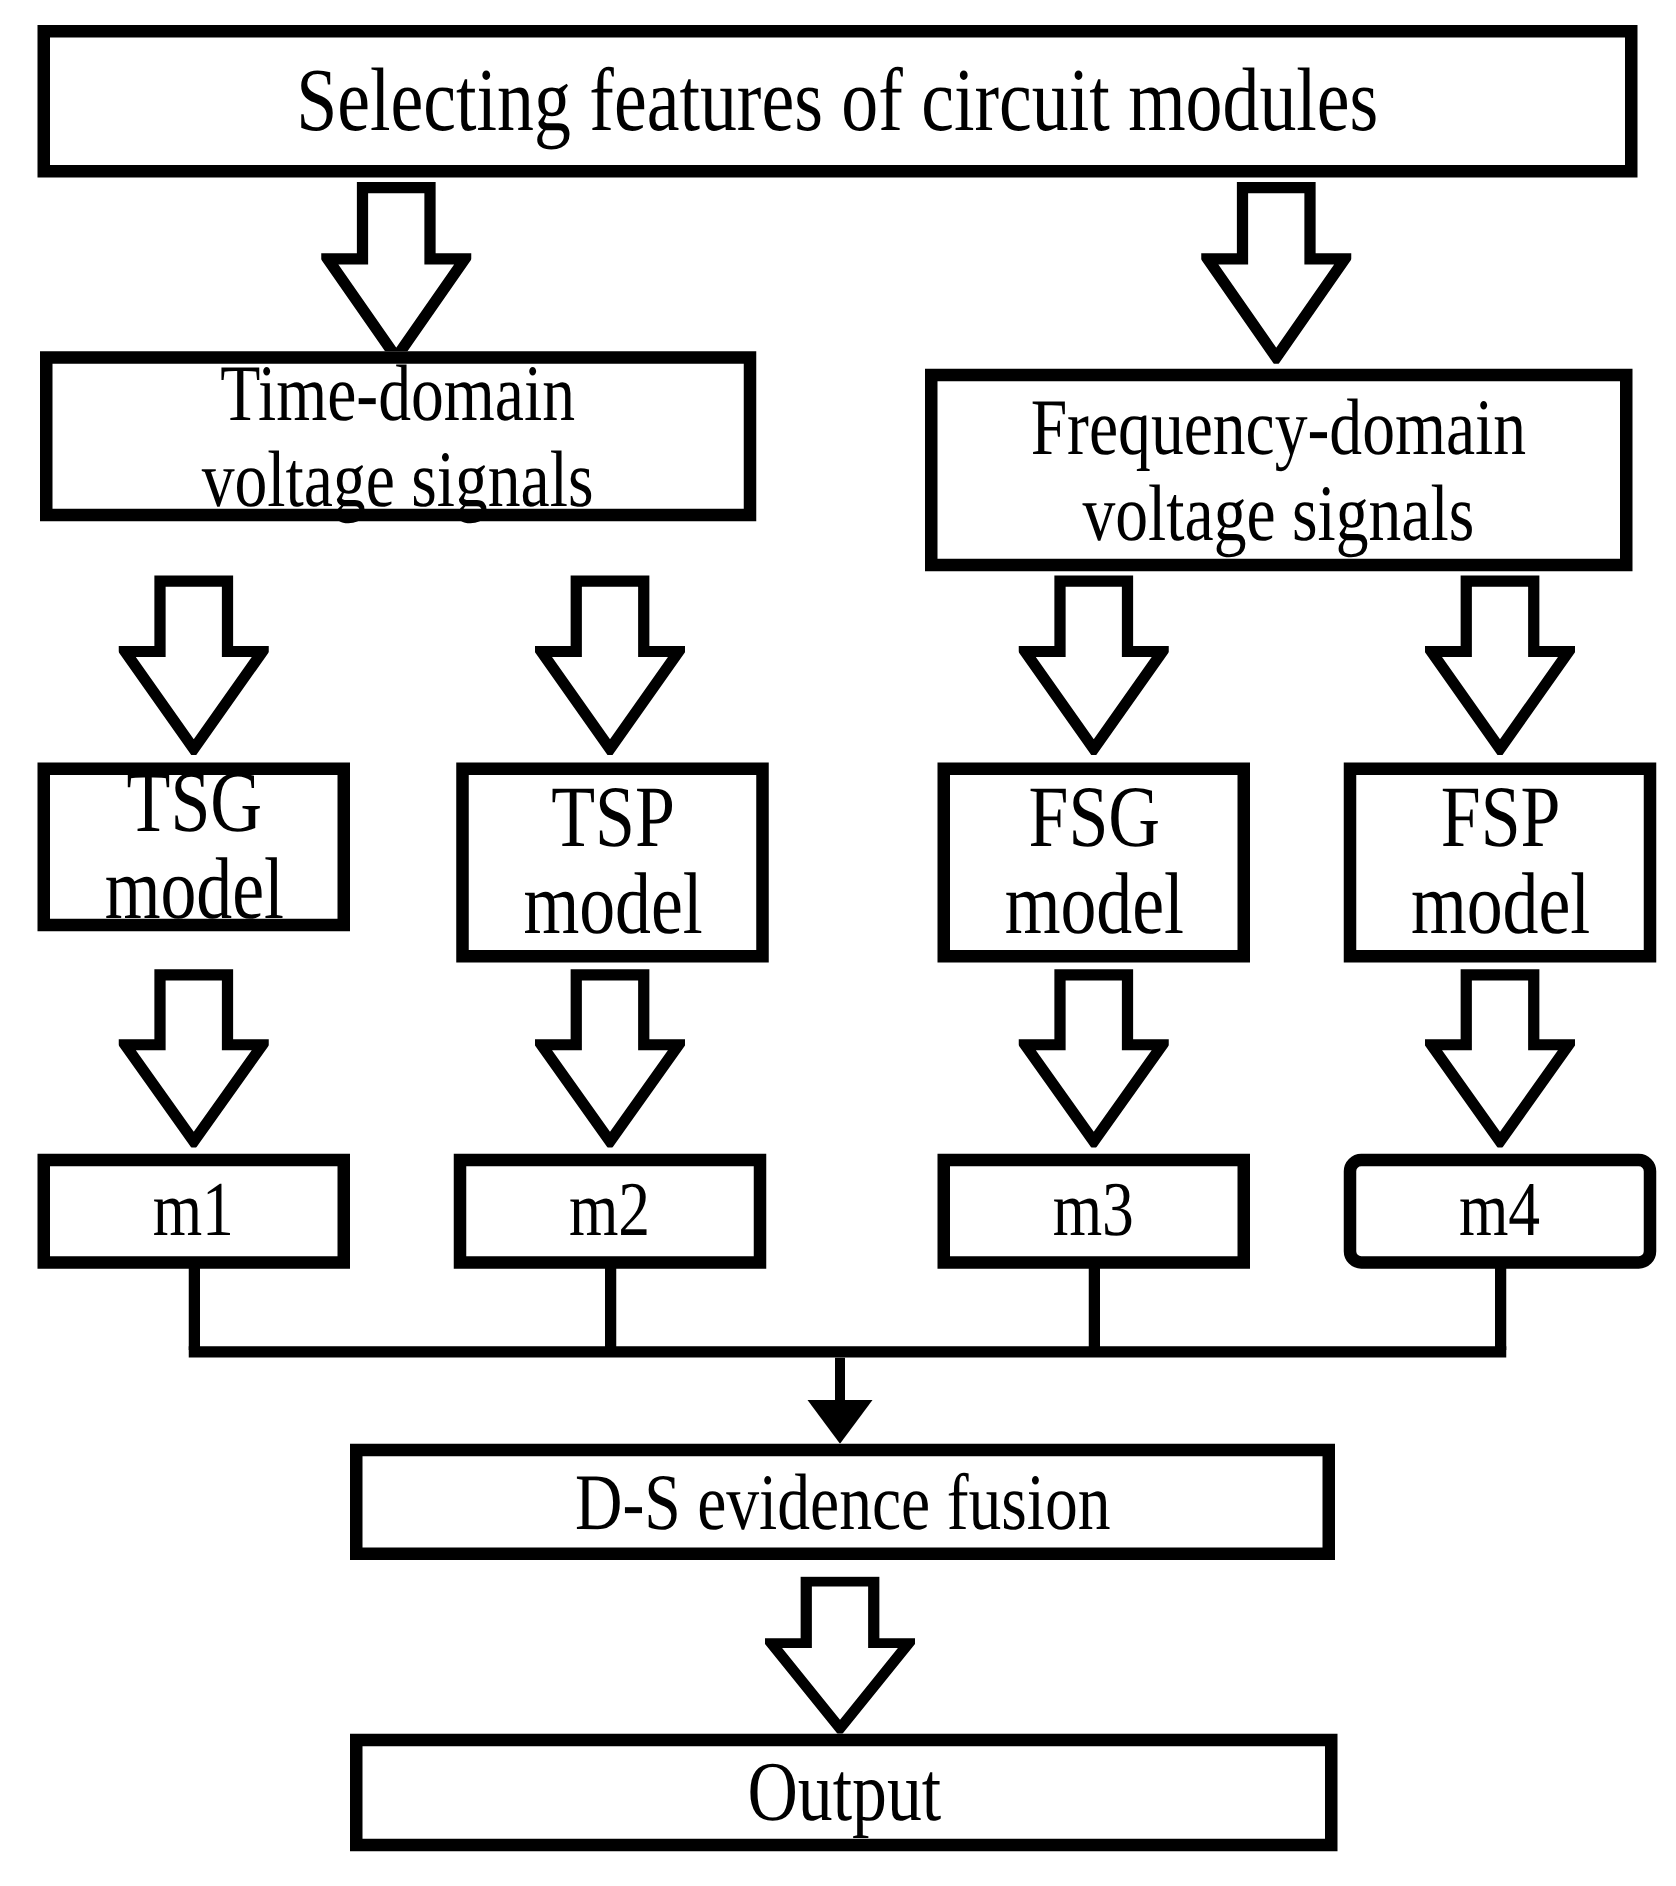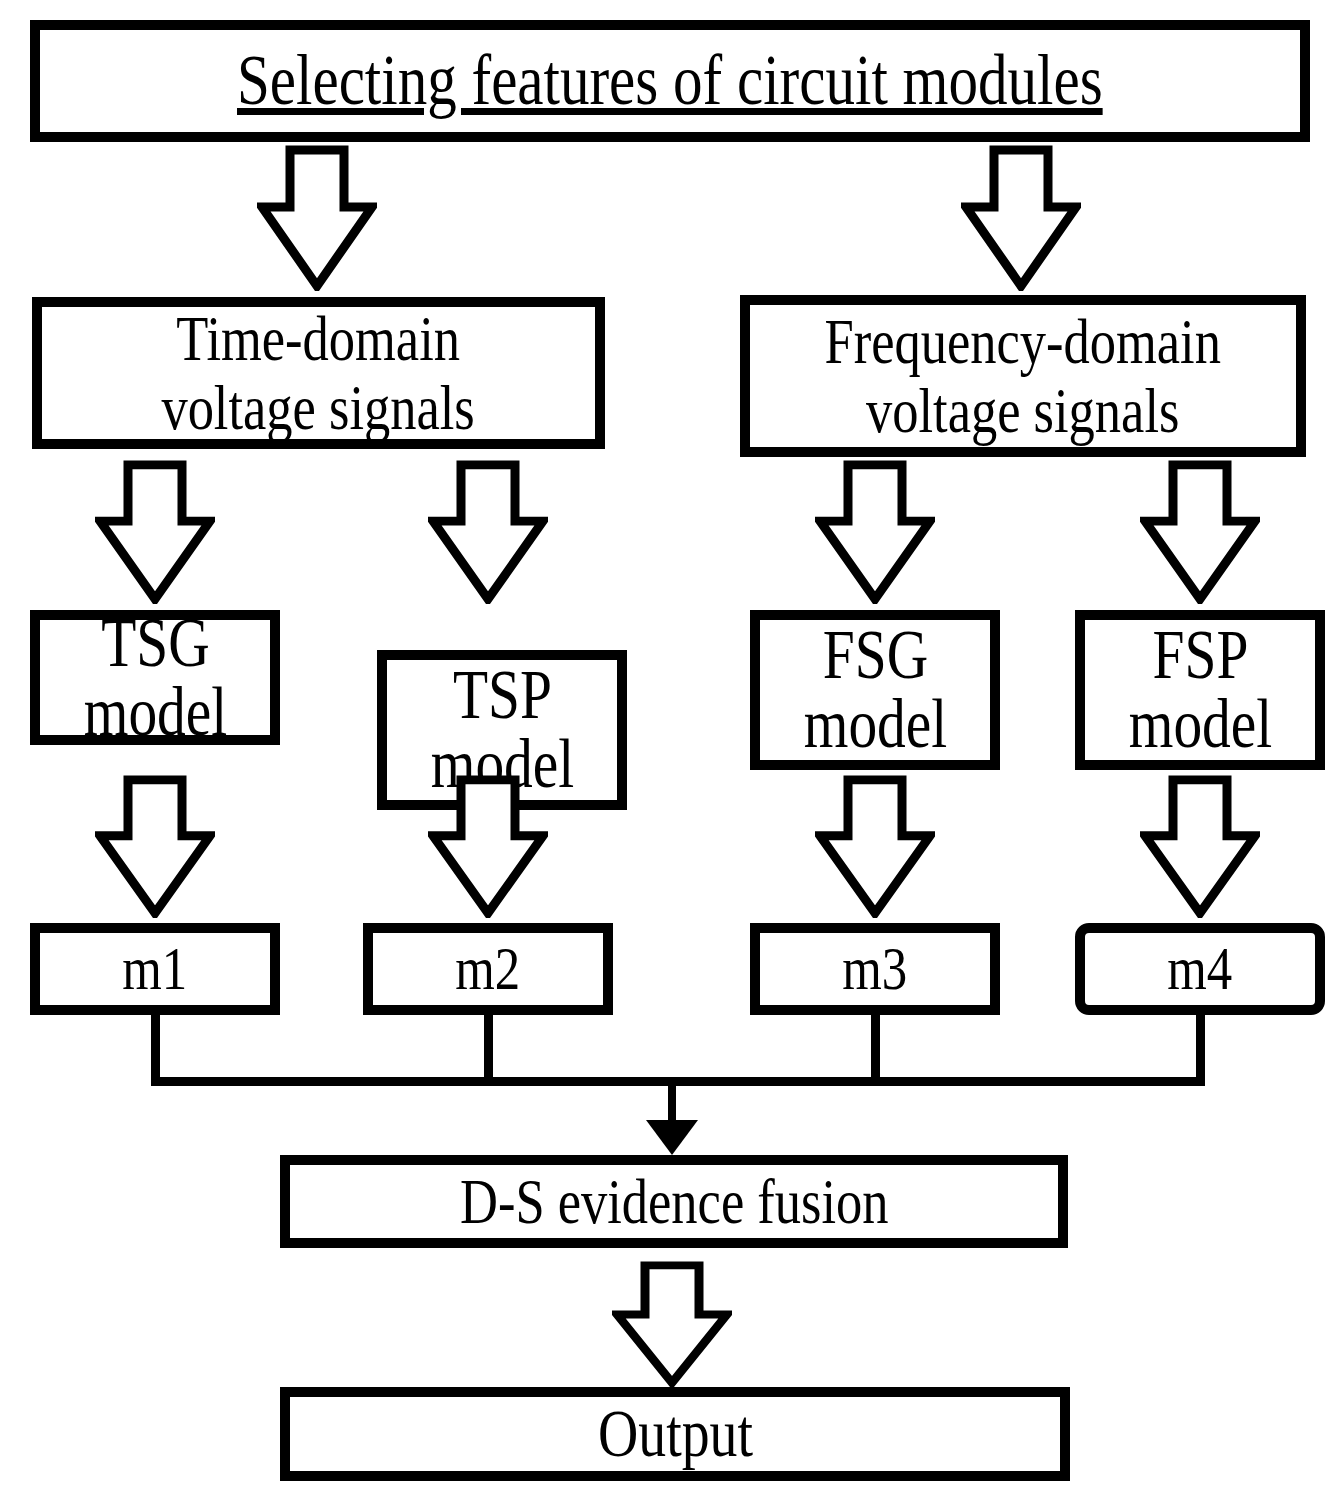--- a/index.html
+++ b/index.html
@@ -26,32 +26,32 @@
   .arrow polygon{fill:#ffffff;stroke:#000000;stroke-width:9;stroke-linejoin:miter;stroke-miterlimit:12;}
   .solid{position:absolute;display:block;}
   .solid rect,.solid polygon{fill:#000000;stroke:none;}
   .line{position:absolute;background:#000000;}
 </style>
 </head>
 <body>
 
 <div class="canvas">
 
-  <div class="box" style="left:30px;top:20px;width:1280px;height:122px;text-decoration:underline;">
+  <div class="box" style="left:30px;top:20px;width:1280px;height:122px;">
     <div class="lbl fs-top">Selecting features of circuit modules</div>
   </div>
 
   <svg class="arrow" style="left:257px;top:145px;" width="120" height="146" viewBox="0 0 120 146" preserveAspectRatio="none">
     <polygon points="33,5 87,5 87,62 115,62 60,141 5,62 33,62"></polygon>
   </svg>
   <svg class="arrow" style="left:961px;top:145px;" width="120" height="146" viewBox="0 0 120 146" preserveAspectRatio="none">
     <polygon points="33,5 87,5 87,62 115,62 60,141 5,62 33,62"></polygon>
   </svg>
 
-  <div class="box" style="left:32px;top:297px;width:573px;height:152px;">
+  <div class="box" style="left:32px;top:281px;width:573px;height:136px;">
     <div class="lbl fs-sig">
       <span>Time-domain</span>
       <span>voltage signals</span>
     </div>
   </div>
   <div class="box" style="left:740px;top:295px;width:566px;height:162px;text-align:center;">
     <div class="lbl fs-sig">
       <span>Frequency-domain</span>
       <span>voltage signals</span>
     </div>
@@ -69,21 +69,21 @@
   <svg class="arrow" style="left:1140px;top:460px;" width="120" height="144" viewBox="0 0 120 146" preserveAspectRatio="none">
     <polygon points="33,5 87,5 87,62 115,62 60,141 5,62 33,62"></polygon>
   </svg>
 
   <div class="box" style="left:30px;top:610px;width:250px;height:135px;">
     <div class="lbl fs-model">
       <span>TSG</span>
       <span>model</span>
     </div>
   </div>
-  <div class="box" style="left:377px;top:610px;width:250px;height:160px;margin-top:40px;">
+  <div class="box" style="left:365px;top:610px;width:250px;height:160px;">
     <div class="lbl fs-model">
       <span>TSP</span>
       <span>model</span>
     </div>
   </div>
   <div class="box" style="left:750px;top:610px;width:250px;height:160px;">
     <div class="lbl fs-model">
       <span>FSG</span>
       <span>model</span>
     </div>

